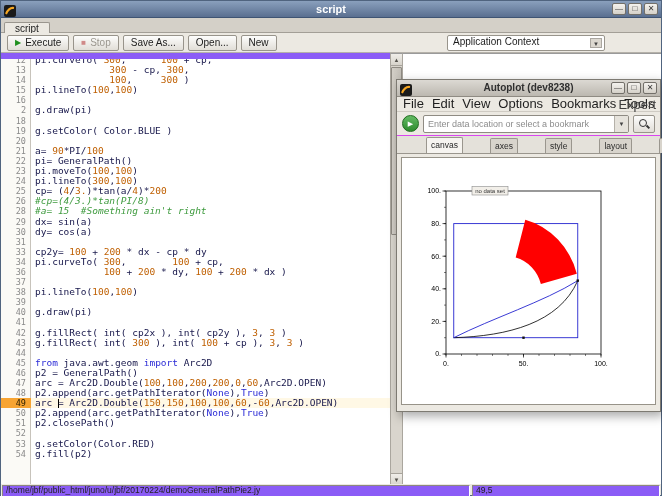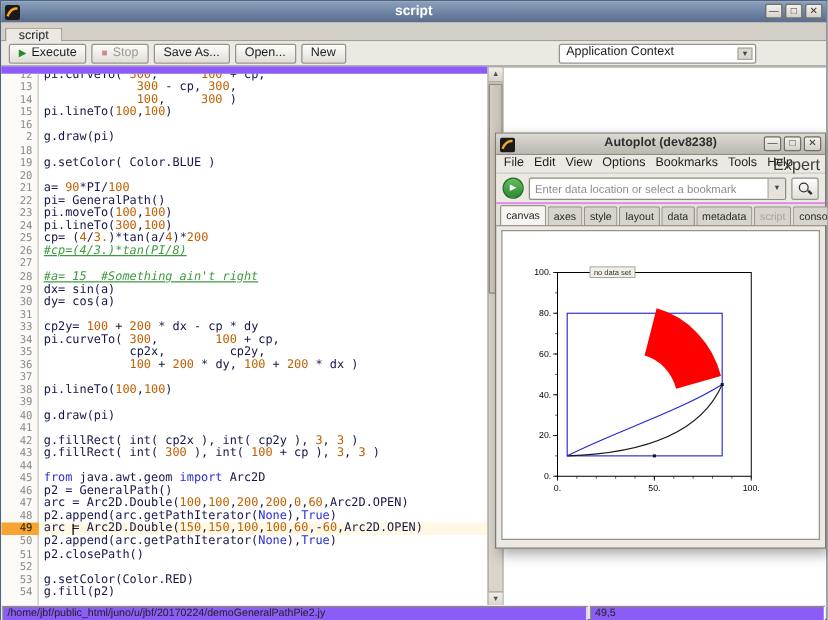--- a/index.html
+++ b/index.html
@@ -50,21 +50,21 @@
     font-size:9.5px; line-height:10.1px; }
   .row { display:flex; height:10.1px; white-space:pre; }
   .row .ln { width:30px; padding-right:5px; text-align:right; color:#8a8a8a;
     font-size:8.5px; flex:none; }
   .row.cur .ln { background:var(--acc); color:#2e2000; }
   .row.cur .code { background:rgba(255,214,110,.18); }
   .row .code { padding-left:4px; position:relative; flex:1; }
   .caret { position:absolute; left:26.8px; top:0.5px; width:1px; height:9px; background:#000; }
   .tk-p { color:var(--plain); }
   .tk-n { color:var(--num); }
-  .tk-c { color:var(--com); font-style:italic;text-decoration:underline; }
+  .tk-c { color:var(--com); font-style:italic; }
   .tk-k { color:var(--kw); }
 
   .vscroll { position:absolute; left:389px; top:52px; width:13px; height:433px;
     background:#d9d5cd; border:1px solid #aaa69e; border-top:1px solid #9a9a9a; }
   .step { position:absolute; left:0; width:11px; height:12px; text-align:center;
     font-size:6px; line-height:12px; color:#55524c;
     background:linear-gradient(#f0eee9,#d7d3cb); border-bottom:1px solid #a7a39b; }
   .step.up { top:0; }
   .step.down { bottom:0; border-top:1px solid #a7a39b; border-bottom:none; }
   .thumb { position:absolute; left:0; top:13px; width:11px; height:168px;
@@ -75,29 +75,29 @@
 
   .statusbar { position:absolute; left:0; bottom:0; right:0; height:11px;
     background:#ece9e2; display:flex; gap:2px; padding:1px; }
   .sfield { height:14px; font-size:8.5px; line-height:8px; color:#222; padding-left:3px;
     border:1px solid; border-color:#8d887e #fff #fff #8d887e; background:#8b5cf6;
     white-space:nowrap; overflow:hidden; }
   .sfield.grow { flex:1; }
   .sfield.pos { width:188px; flex:none; }
 
   
-  .ap-win { position:absolute; left:396px; top:106px; width:265px; height:333px;
+  .ap-win { position:absolute; left:396px; top:79px; width:265px; height:333px;
     background:#ece9e2; border:1px solid #7d7a72; box-shadow:3px 4px 10px rgba(0,0,0,.35); }
   .ap-titlebar { position:relative; height:17px; background:linear-gradient(#dcd9d3,#bcb8b0);
     border-bottom:1px solid #8f8b83; display:flex; align-items:center; }
   .ap-titlebar .title { position:absolute; left:0; right:0; text-align:center;
     font-size:10px; font-weight:bold; color:#2f2f2f; line-height:16px; }
   .ap-menubar { position:relative; height:15px; background:#ece9e2;
     border-bottom:1px solid #cfcbc3; display:flex; align-items:center; padding-left:2px; }
-  .mitem { font-size:10px; color:#1e1e1e; padding:0 4px; line-height:14px; }
+  .mitem { font-size:13px; color:#1e1e1e; padding:0 4px; line-height:14px; }
   .expert { position:absolute; right:4px; font-size:13px; color:#3c3c3c; }
   .ap-uribar { height:24px; background:#ece9e2; display:flex; align-items:center;
     gap:4px; padding:0 5px; border-bottom:1px solid #d946ef; }
   .go { width:17px; height:17px; border-radius:50%; background:linear-gradient(#63bb63,#2e8b2e);
     border:1px solid #1f6b1f; color:#fff; font-size:7px; line-height:15px; text-align:center;
     flex:none; font-style:normal; }
   .urifield { position:relative; flex:1; height:18px; background:#fff;
     border:1px solid #8f8b83; border-radius:2px; display:flex; align-items:center;
     padding-left:4px; overflow:hidden; }
   .urifield .ph { font-size:9px; color:#8c8c8c; white-space:nowrap; }
@@ -107,21 +107,21 @@
   .inspect { width:22px; height:18px; background:linear-gradient(#fdfdfc,#e1ded7);
     border:1px solid #98948b; border-radius:2px; position:relative; flex:none; }
   .mag { position:absolute; left:5px; top:3px; width:8px; height:8px;
     border:1.6px solid #333; border-radius:50%; }
   .mag::after { content:""; position:absolute; left:6px; top:6px; width:4px; height:1.8px;
     background:#333; transform:rotate(45deg); }
   .ap-tabs { height:18px; background:#e4e1da; border-bottom:1px solid #9a968e;
     padding:2px 2px 0 3px; display:flex; align-items:flex-end; }
   .aptab { font-size:8.5px; color:#2a2a2a; padding:2px 4px 2px; margin-right:1px;
     background:#d8d4cc; border:1px solid #9a968e; border-bottom:none;
-    border-radius:2px 2px 0 0; line-height:10px; white-space:nowrap; }
+    border-radius:2px 2px 0 0; line-height:10px; white-space:nowrap;margin-left:26px; }
   .aptab.sel { background:#f6f4f0; padding-bottom:3px; }
   .aptab.dis { color:#aaa69e; }
   .ap-canvas { position:absolute; left:4px; right:4px; top:77px; bottom:6px;
     background:#fff; border:1px solid #979389; }
   .ap-canvas svg { position:absolute; inset:0; width:100%; height:100%; }
 </style>
 </head>
 <body>
 
 <div class="screen">
@@ -182,28 +182,26 @@
           <div class="row"><span class="ln">2</span><span class="code"><span class="tk-p">g.draw(pi)</span></span></div>
           <div class="row"><span class="ln">18</span><span class="code"></span></div>
           <div class="row"><span class="ln">19</span><span class="code"><span class="tk-p">g.setColor( Color.BLUE )</span></span></div>
           <div class="row"><span class="ln">20</span><span class="code"></span></div>
           <div class="row"><span class="ln">21</span><span class="code"><span class="tk-p">a= </span><span class="tk-n">90</span><span class="tk-p">*PI/</span><span class="tk-n">100</span></span></div>
           <div class="row"><span class="ln">22</span><span class="code"><span class="tk-p">pi= GeneralPath()</span></span></div>
           <div class="row"><span class="ln">23</span><span class="code"><span class="tk-p">pi.moveTo(</span><span class="tk-n">100</span><span class="tk-p">,</span><span class="tk-n">100</span><span class="tk-p">)</span></span></div>
           <div class="row"><span class="ln">24</span><span class="code"><span class="tk-p">pi.lineTo(</span><span class="tk-n">300</span><span class="tk-p">,</span><span class="tk-n">100</span><span class="tk-p">)</span></span></div>
           <div class="row"><span class="ln">25</span><span class="code"><span class="tk-p">cp= (</span><span class="tk-n">4</span><span class="tk-p">/</span><span class="tk-n">3.</span><span class="tk-p">)*tan(a/</span><span class="tk-n">4</span><span class="tk-p">)*</span><span class="tk-n">200</span></span></div>
           <div class="row"><span class="ln">26</span><span class="code"><span class="tk-c">#cp=(4/3.)*tan(PI/8)</span></span></div>
-          <div class="row"><span class="ln">27</span><span class="code"></span></div>
           <div class="row"><span class="ln">28</span><span class="code"><span class="tk-c">#a= 15  #Something ain't right</span></span></div>
           <div class="row"><span class="ln">29</span><span class="code"><span class="tk-p">dx= sin(a)</span></span></div>
           <div class="row"><span class="ln">30</span><span class="code"><span class="tk-p">dy= cos(a)</span></span></div>
           <div class="row"><span class="ln">31</span><span class="code"></span></div>
           <div class="row"><span class="ln">33</span><span class="code"><span class="tk-p">cp2y= </span><span class="tk-n">100</span><span class="tk-p"> + </span><span class="tk-n">200</span><span class="tk-p"> * dx - cp * dy</span></span></div>
           <div class="row"><span class="ln">34</span><span class="code"><span class="tk-p">pi.curveTo( </span><span class="tk-n">300</span><span class="tk-p">,        </span><span class="tk-n">100</span><span class="tk-p"> + cp,</span></span></div>
-          <div class="row"><span class="ln">35</span><span class="code"><span class="tk-p">            cp2x,         cp2y,</span></span></div>
           <div class="row"><span class="ln">36</span><span class="code"><span class="tk-p">            </span><span class="tk-n">100</span><span class="tk-p"> + </span><span class="tk-n">200</span><span class="tk-p"> * dy, </span><span class="tk-n">100</span><span class="tk-p"> + </span><span class="tk-n">200</span><span class="tk-p"> * dx )</span></span></div>
           <div class="row"><span class="ln">37</span><span class="code"></span></div>
           <div class="row"><span class="ln">38</span><span class="code"><span class="tk-p">pi.lineTo(</span><span class="tk-n">100</span><span class="tk-p">,</span><span class="tk-n">100</span><span class="tk-p">)</span></span></div>
           <div class="row"><span class="ln">39</span><span class="code"></span></div>
           <div class="row"><span class="ln">40</span><span class="code"><span class="tk-p">g.draw(pi)</span></span></div>
           <div class="row"><span class="ln">41</span><span class="code"></span></div>
           <div class="row"><span class="ln">42</span><span class="code"><span class="tk-p">g.fillRect( int( cp2x ), int( cp2y ), </span><span class="tk-n">3</span><span class="tk-p">, </span><span class="tk-n">3</span><span class="tk-p"> )</span></span></div>
           <div class="row"><span class="ln">43</span><span class="code"><span class="tk-p">g.fillRect( int( </span><span class="tk-n">300</span><span class="tk-p"> ), int( </span><span class="tk-n">100</span><span class="tk-p"> + cp ), </span><span class="tk-n">3</span><span class="tk-p">, </span><span class="tk-n">3</span><span class="tk-p"> )</span></span></div>
           <div class="row"><span class="ln">44</span><span class="code"></span></div>
           <div class="row"><span class="ln">45</span><span class="code"><span class="tk-k">from</span><span class="tk-p"> java.awt.geom </span><span class="tk-k">import</span><span class="tk-p"> Arc2D</span></span></div>

